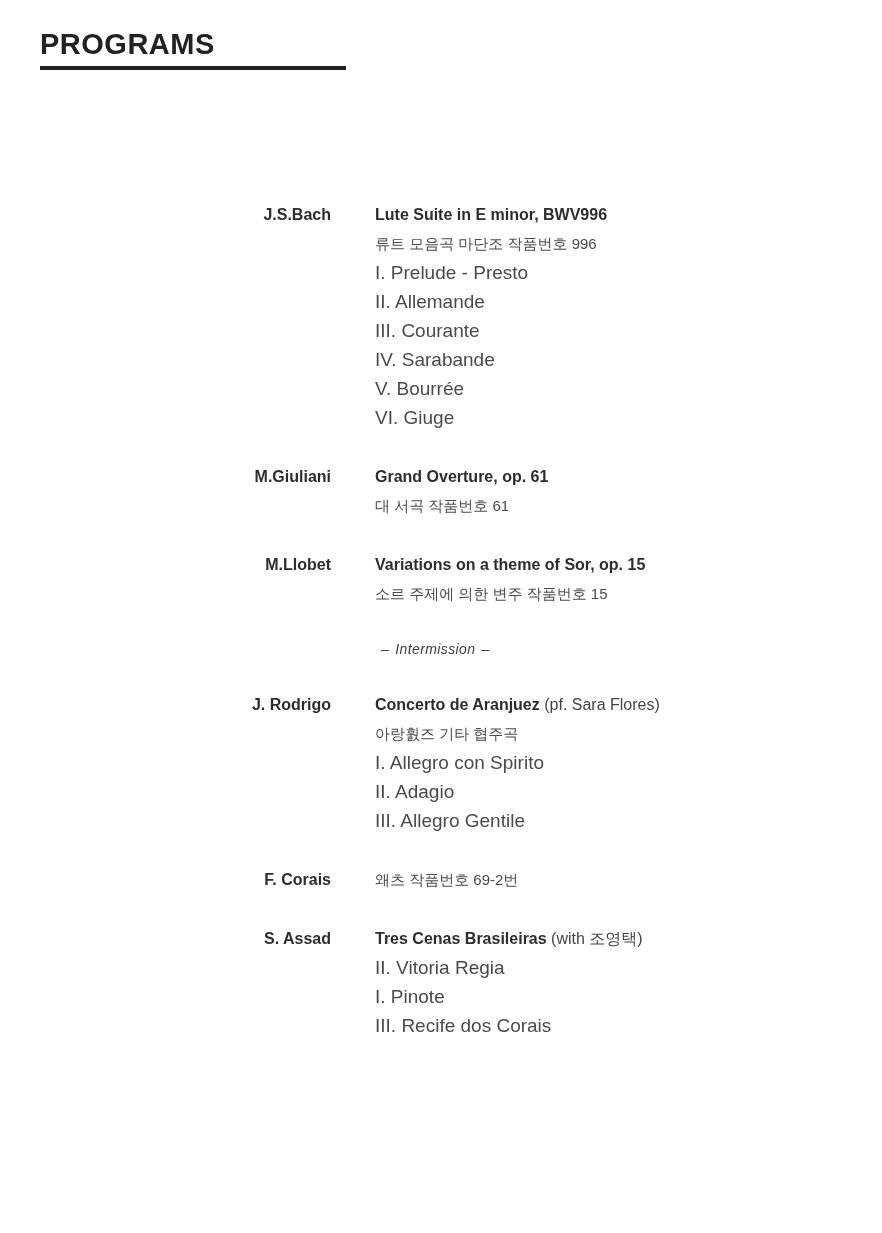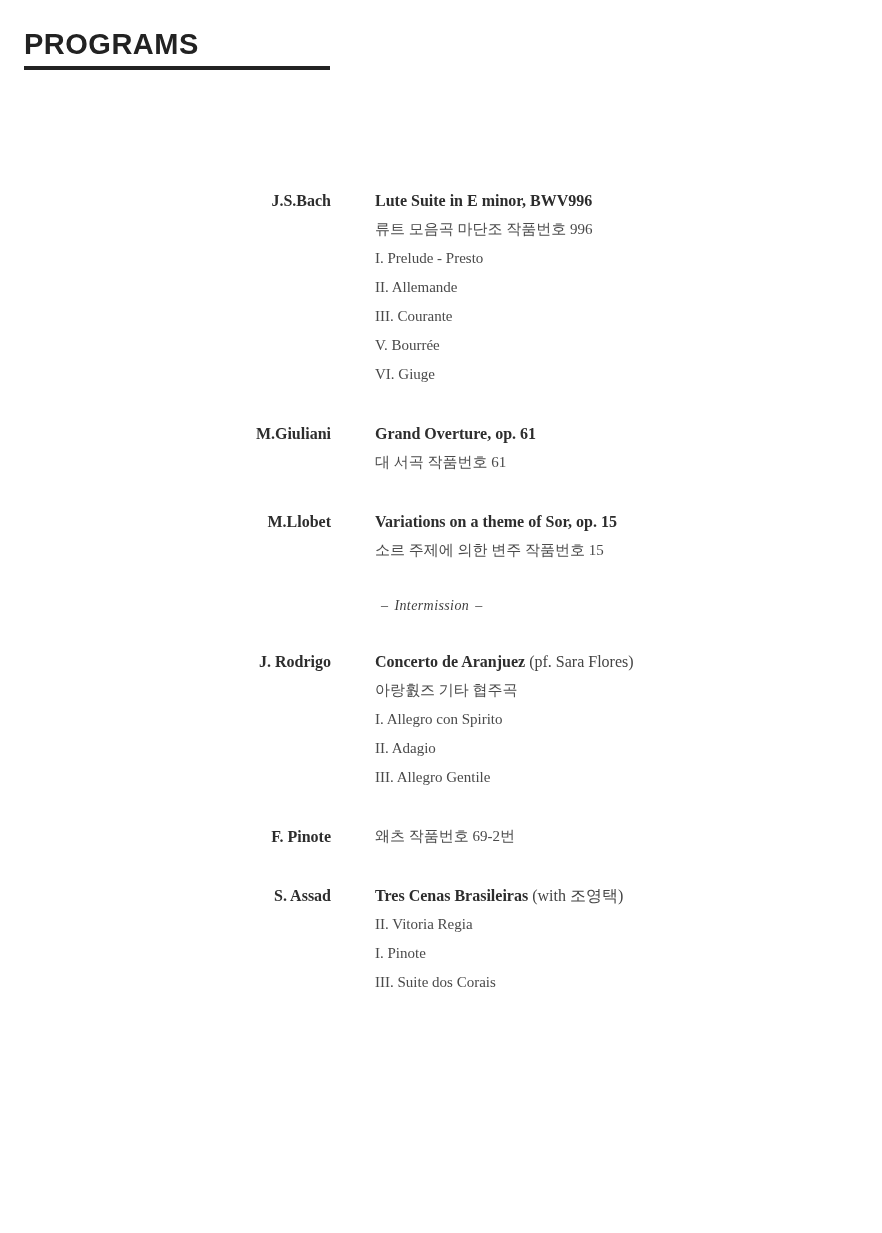--- a/index.html
+++ b/index.html
@@ -18,21 +18,21 @@
 
   .page {
     position: relative;
     width: 882px;
     height: 1233px;
   }
 
   
   .header {
     position: absolute;
-    left: 24px;
+    left: 40px;
     top: 26px;
     width: 306px;
   }
   .header-title {
     font-size: 29px;
     font-weight: bold;
     letter-spacing: 0.5px;
     color: #222222;
     line-height: 36px;
     margin: 0;
@@ -42,23 +42,22 @@
     width: 306px;
     height: 4px;
     background: #222222;
     margin-top: 2px;
   }
 
   
   .program-list {
     position: absolute;
     left: 0;
-    top: 186px;
+    top: 200px;
     width: 882px;
-    font-family: Liberation Serif, serif;
   }
   .entry {
     display: flex;
     flex-direction: row;
     align-items: flex-start;
     margin-bottom: 30px;
   }
   .composer {
     width: 331px;
     text-align: right;
@@ -86,21 +85,21 @@
     margin-top: 46px;
   }
   .work-sub {
     font-size: 15px;
     font-weight: normal;
     color: #4a4a4a;
     line-height: 29px;
     white-space: nowrap;
   }
   .movement {
-    font-size: 15px;
+    font-size: 19px;
     font-weight: normal;
     color: #4a4a4a;
     line-height: 29px;
     white-space: nowrap;
   }
 
   
   .intermission-row {
     display: flex;
     flex-direction: row;
@@ -138,20 +137,21 @@
 
   <div class="program-list">
       <div class="entry">
         <div class="composer">J.S.Bach</div>
         <div class="works">
           <div class="work-title"><span>Lute Suite in E minor, BWV996</span></div>
           <div class="work-sub">류트 모음곡 마단조 작품번호 996</div>
           <div class="movement">I. Prelude - Presto</div>
           <div class="movement">II. Allemande</div>
           <div class="movement">III. Courante</div>
+          <div class="movement">IV. Sarabande</div>
           <div class="movement">V. Bourrée</div>
           <div class="movement">VI. Giuge</div>
         </div>
       </div>
       <div class="entry">
         <div class="composer">M.Giuliani</div>
         <div class="works">
           <div class="work-title"><span>Grand Overture, op. 61</span></div>
           <div class="work-sub">대 서곡 작품번호 61</div>
         </div>
@@ -171,29 +171,29 @@
         <div class="composer">J. Rodrigo</div>
         <div class="works">
           <div class="work-title"><span>Concerto de Aranjuez</span><span class="note"> (pf. Sara Flores)</span></div>
           <div class="work-sub">아랑훬즈 기타 협주곡</div>
           <div class="movement">I. Allegro con Spirito</div>
           <div class="movement">II. Adagio</div>
           <div class="movement">III. Allegro Gentile</div>
         </div>
       </div>
       <div class="entry">
-        <div class="composer">F. Pinote</div>
+        <div class="composer">F. Corais</div>
         <div class="works">
           <div class="work-sub">왜츠 작품번호 69-2번</div>
         </div>
       </div>
       <div class="entry">
         <div class="composer">S. Assad</div>
         <div class="works">
           <div class="work-title"><span>Tres Cenas Brasileiras</span><span class="note"> (with 조영택)</span></div>
           <div class="movement">II. Vitoria Regia</div>
           <div class="movement">I. Pinote</div>
-          <div class="movement">III. Suite dos Corais</div>
+          <div class="movement">III. Recife dos Corais</div>
         </div>
       </div>
     </div>
 
 </div>
 
 </body></html>

